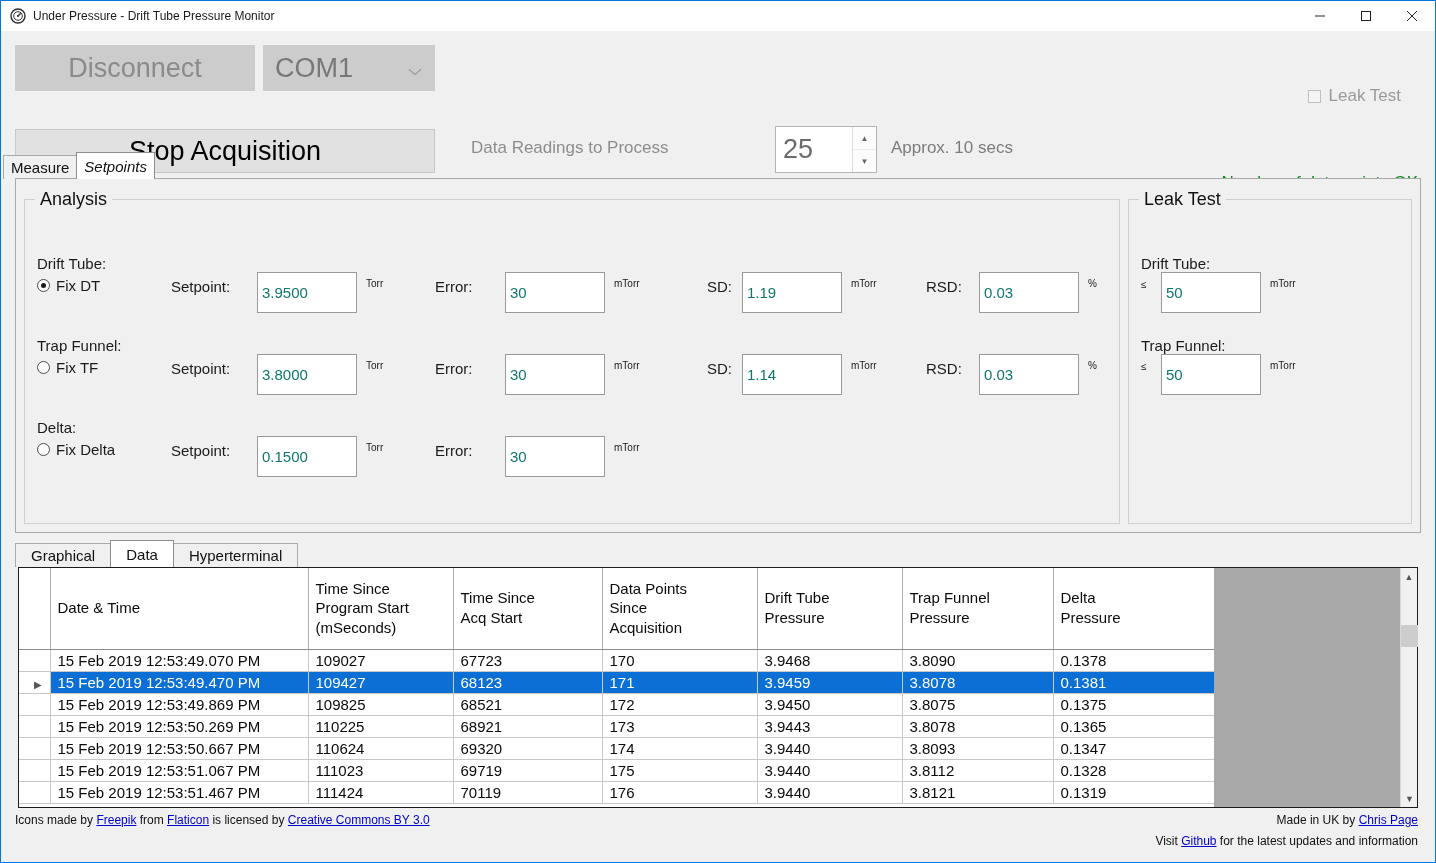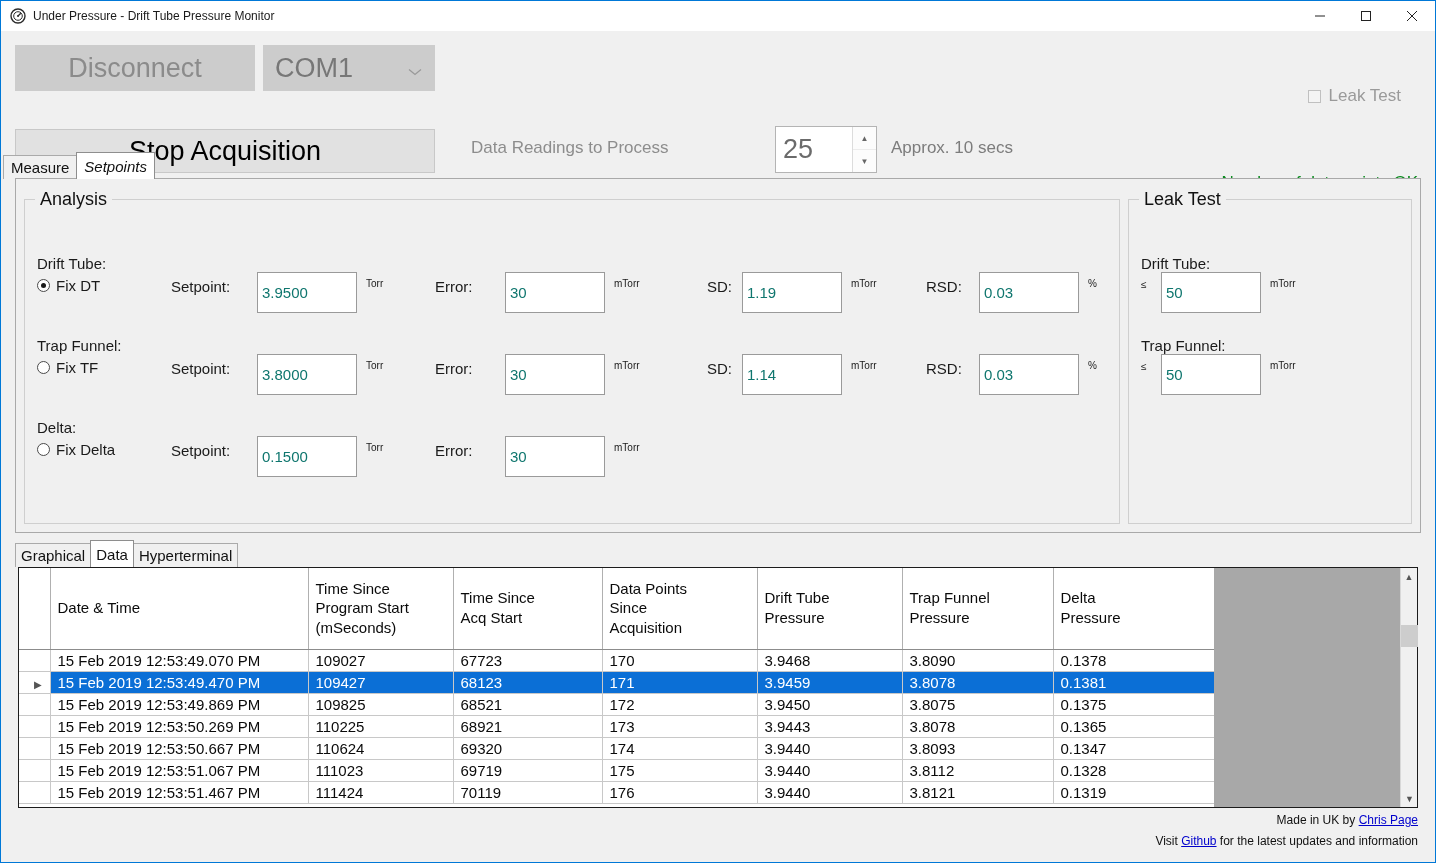--- a/index.html
+++ b/index.html
@@ -188,21 +188,21 @@
     font-size: 15px; color: #0f766e;
     padding-left: 4px;
     display: flex; align-items: center;
     height: 41px;
   }
   .unit { position: absolute; font-size: 10px; color: #1a1a1a; }
 
   
   .tabstrip2 { position: absolute; left: 14px; top: 539px; height: 27px; display: flex; align-items: flex-end; }
   .tab2 {
-    height: 24px; padding: 0 5px;
+    height: 24px; padding: 0 15px;
     font-size: 15px; color: #111;
     background: #f0f0f0;
     border: 1px solid #aaaaaa;
     border-bottom: none;
     display: flex; align-items: center;
     margin-right: -1px;
   }
   .tab2.active {
     background: #ffffff; height: 27px;
     position: relative; z-index: 3;
@@ -552,20 +552,23 @@
     </table>
   </div>
   <div class="grid-filler"></div>
   <div class="vscroll">
     <div class="arrow">▲</div>
     <div class="thumb"></div>
     <div class="arrow" style="position:absolute;bottom:0;left:0;width:17px;">▼</div>
   </div>
 
   <div class="footer">
+    <div class="foot-left">
+      <span>Icons made by </span><a class="lnk" href="#">Freepik</a><span> from </span><a class="lnk" href="#">Flaticon</a><span> is licensed by </span><a class="lnk" href="#">Creative Commons BY 3.0</a>
+    </div>
     <div class="foot-r1">
       <span>Made in UK by </span><a class="lnk" href="#">Chris Page</a>
     </div>
     <div class="foot-r2">
       <span>Visit </span><a class="lnk" href="#">Github</a><span> for the latest updates and information</span>
     </div>
   </div>
 
 </div>
 

